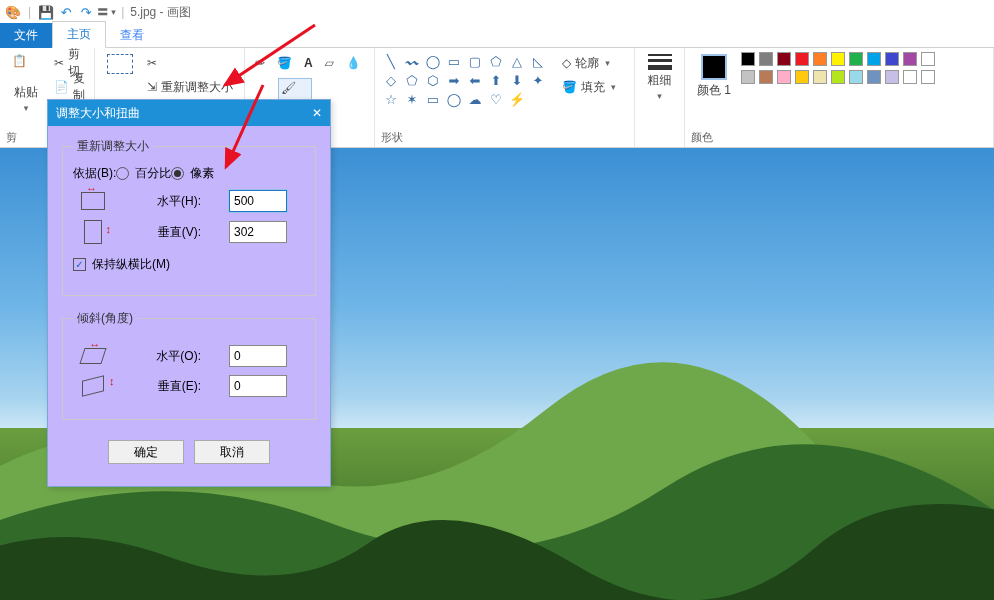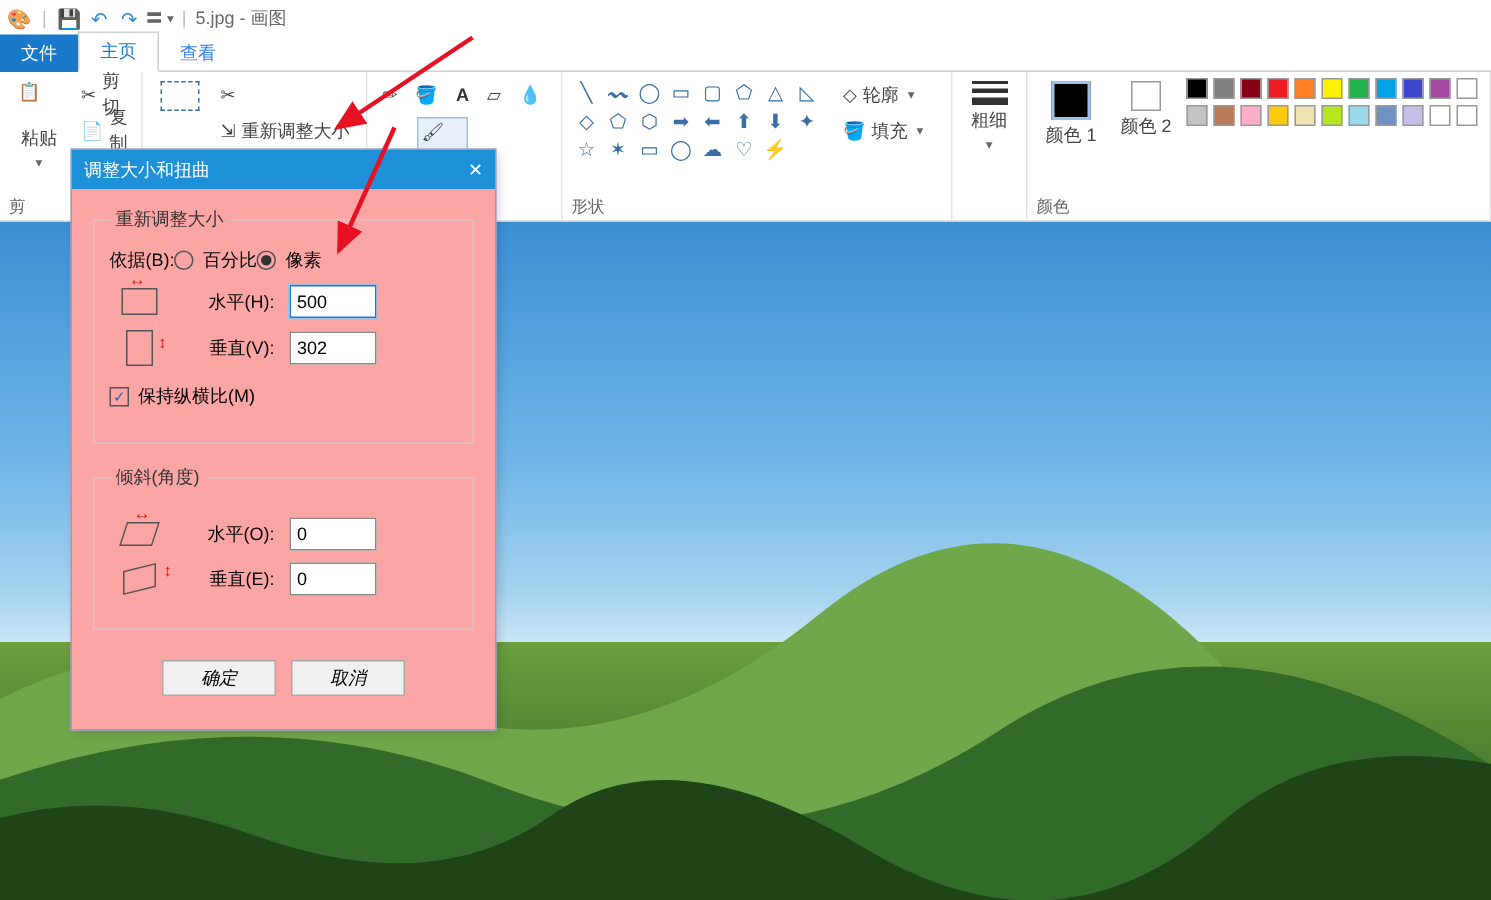--- a/index.html
+++ b/index.html
@@ -30,38 +30,38 @@
   .palette { display:grid; grid-template-columns:repeat(11,16px); grid-auto-rows:16px; gap:2px; }
 
   
   .canvas-area { height: calc(600px - 24px - 24px - 100px); background: linear-gradient(to bottom,#3b8fd4 0%,#6fb5e7 35%,#a6d3ef 55%,#cbe6f6 62%,#6a9e3f 62%,#2f5c20 100%); position:relative; overflow:hidden; }
   .mountain { position:absolute; bottom:0; width:120%; left:-5%; }
   .hill1 { fill:#6fa84a; }
   .hill2 { fill:#326a2a; }
   .trees { fill:#1e4418; }
 
   
-  .dialog { position:absolute; left:47px; top:99px; width:284px; background:#fca5a5; border:1px solid #7aa7d8; box-shadow:2px 2px 6px rgba(0,0,0,.15); }
+  .dialog { position:absolute; left:47px; top:99px; width:284px; background:#c4b5fd; border:1px solid #7aa7d8; box-shadow:2px 2px 6px rgba(0,0,0,.15); }
   .dlg-title { background:#1e90d8; color:#fff; height:26px; display:flex; align-items:center; padding:0 8px; font-size:12px; justify-content:space-between; }
   .dlg-close { width:26px; height:26px; display:flex; align-items:center; justify-content:center; color:#fff; margin-right:-8px; }
   .dlg-body { padding:12px 14px 10px; }
   fieldset { border:1px solid #c9c9c9; padding:10px 10px 14px; margin-bottom:14px; }
   legend { font-size:12px; padding:0 4px; color:#333; }
-  .row { display:flex; align-items:center; gap:10px; margin:8px 0; }
+  .row { display:flex; align-items:center; gap:28px; margin:8px 0; }
   .row .lbl { width:60px; text-align:right; font-size:12px; }
   .row .icon-cell { width:40px; display:flex; justify-content:center; }
   .row input[type=text] { width:58px; height:22px; border:1px solid #888; padding:0 4px; font-size:12px; }
   .row input.active { border:1px solid #2077c9; outline:1px solid #9cc2ea; }
   .radio-row { display:flex; align-items:center; font-size:12px; margin-bottom:6px; }
   .radio { display:flex; align-items:center; gap:6px; }
   .rdot { width:13px; height:13px; border:1px solid #555; border-radius:50%; display:inline-flex; align-items:center; justify-content:center; }
   .rdot.on::after { content:""; width:7px; height:7px; background:#333; border-radius:50%; }
   .cb { width:13px; height:13px; border:1px solid #555; display:inline-flex; align-items:center; justify-content:center; font-size:10px; color:#1e65b7; }
   .dlg-buttons { display:flex; justify-content:center; gap:10px; padding:6px 0 12px; }
-  .dlg-buttons button { width:76px; height:24px; border:1px solid #aaa; background:#f0f0f0; font-size:12px;font-style:italic; }
+  .dlg-buttons button { width:76px; height:24px; border:1px solid #aaa; background:#f0f0f0; font-size:12px; }
 
   
   .arrow { position:absolute; pointer-events:none; }
   .arrow svg { overflow:visible; }
 
   
   .shapes-grid { display:grid; grid-template-columns:repeat(8,20px); grid-auto-rows:18px; gap:1px; }
   .shape-cell { display:flex; align-items:center; justify-content:center; color:#3a6ea5; border:1px solid transparent; font-size:13px; }
 
   .resize-icon { width:24px; height:18px; border:1px solid #555; position:relative; }
@@ -224,24 +224,20 @@
     </div>
     <div class="group-label">&nbsp;</div>
   </div>
 
   <div class="group" style="flex:1;">
     <div class="group-body" style="gap:4px;">
       <div class="big-btn">
         <span class="color-swatch" style="width:26px;height:26px;background:#000;border:2px solid #9cc2ea;"></span>
         <span>颜色 1</span>
       </div>
-      <div class="big-btn">
-        <span class="color-swatch" style="width:20px;height:20px;background:#fff;"></span>
-        <span>颜色 2</span>
-      </div>
       <div class="palette" id="palette">
           <span class="color-swatch" style="background: rgb(0, 0, 0);"></span>
           <span class="color-swatch" style="background: rgb(127, 127, 127);"></span>
           <span class="color-swatch" style="background: rgb(136, 0, 21);"></span>
           <span class="color-swatch" style="background: rgb(237, 28, 36);"></span>
           <span class="color-swatch" style="background: rgb(255, 127, 39);"></span>
           <span class="color-swatch" style="background: rgb(255, 242, 0);"></span>
           <span class="color-swatch" style="background: rgb(34, 177, 76);"></span>
           <span class="color-swatch" style="background: rgb(0, 162, 232);"></span>
           <span class="color-swatch" style="background: rgb(63, 72, 204);"></span>

